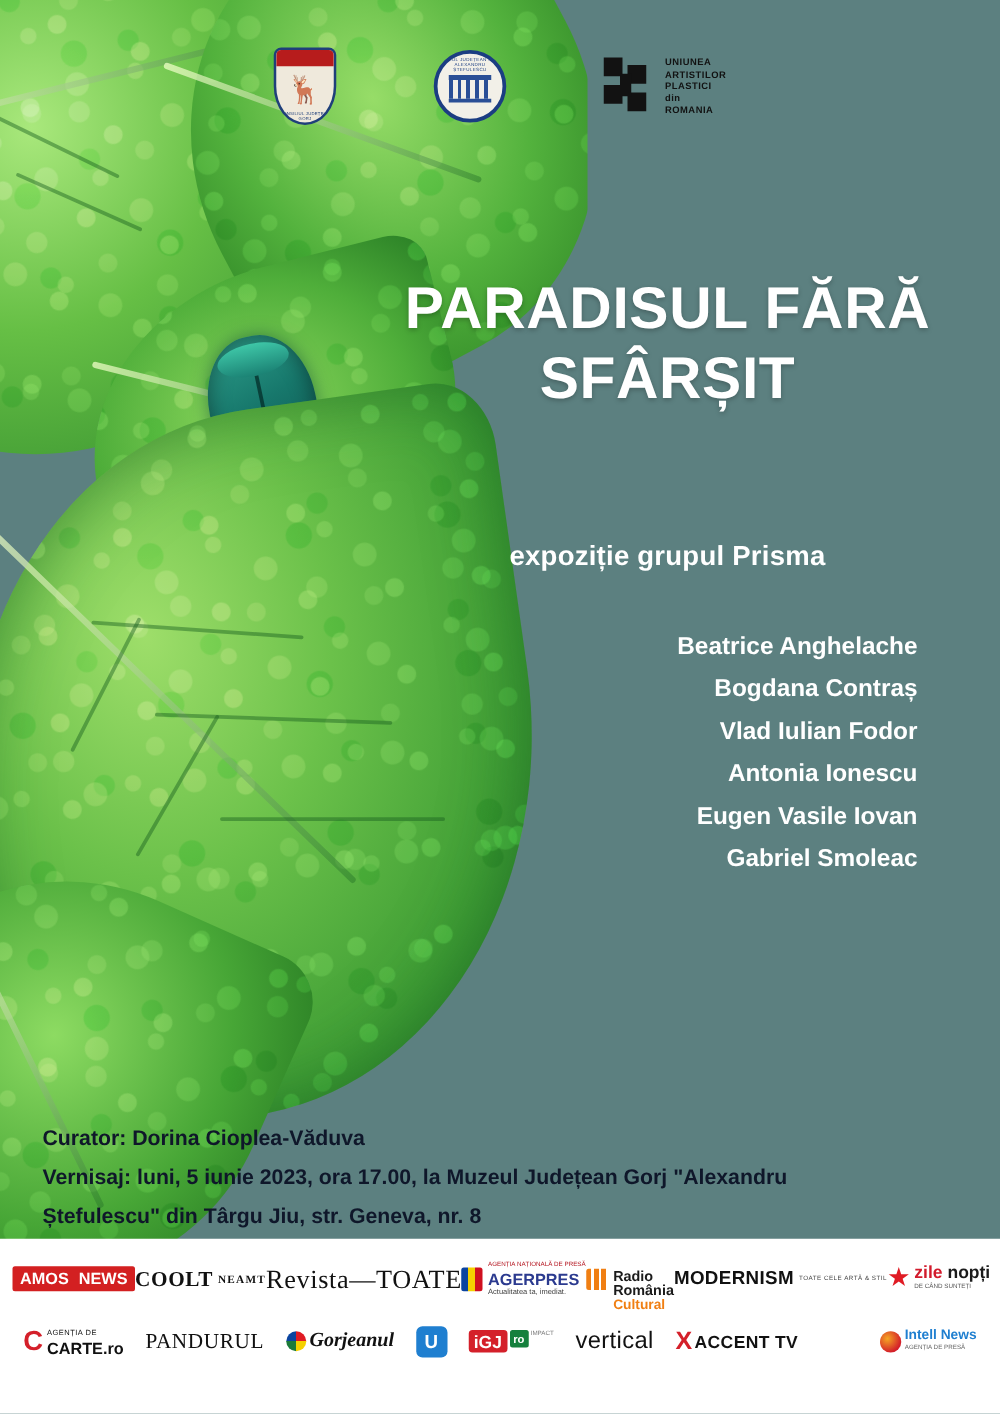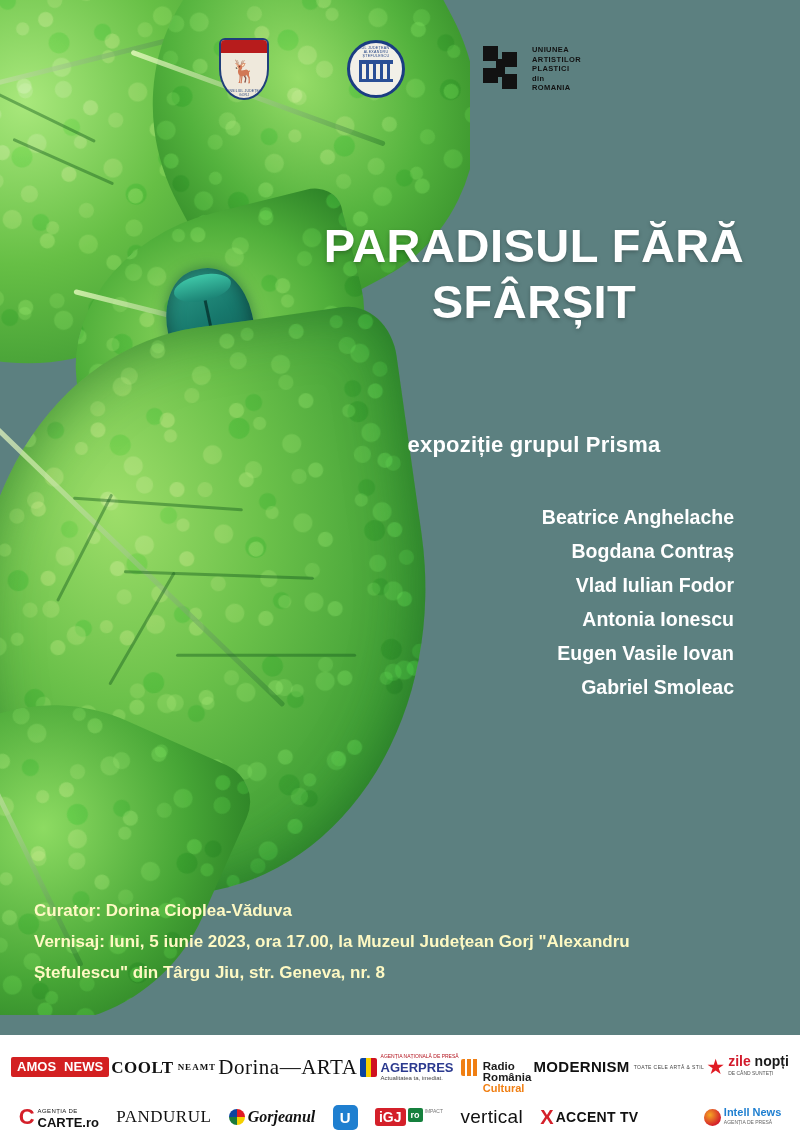--- a/index.html
+++ b/index.html
@@ -204,29 +204,29 @@
   .artists {
     position: absolute; right: 66px; top: 500px; width: 420px;
     text-align: right;
     color: #ffffff;
     font-weight: 700;
     font-size: 19.5px;
     line-height: 34px;
   }
   .credits {
     position: absolute; left: 34px; top: 895px; width: 740px;
-    color: #fef9c3;
+    color: #0f172a;
     font-weight: 700;
     font-size: 17px;
     line-height: 31px;
   }
 
   
   .sponsors {
-    position: absolute; left: 0; bottom: 0; width: 800px; height: 96px;
+    position: absolute; left: 0; bottom: 0; width: 800px; height: 140px;
     background: #ffffff;
     padding: 7px 10px 6px 10px;
   }
   .sp-row {
     display: flex; align-items: center; justify-content: space-around;
     height: 50px;
   }
   .sp { display: flex; align-items: center; gap: 4px; white-space: nowrap; }
 
   .amos { background: #d32021; color: #fff; font-weight: 700; font-size: 13px;
@@ -383,21 +383,21 @@
         <span>AMOS</span>
           <br>
         <span>NEWS</span>
       </div>
 
       <div class="sp coolt">
         <span>COOLT</span>
         <small>NEAMT</small>
       </div>
 
-      <div class="sp revista">Dorina—ARTA</div>
+      <div class="sp revista">Revista—TOATE</div>
 
       <div class="sp">
         <div class="flagdot"></div>
         <div class="agerpres">
           <div class="top">AGENȚIA NAȚIONALĂ DE PRESĂ</div>
           <span>AGERPRES</span>
           <small>Actualitatea ta, imediat.</small>
         </div>
       </div>
 

